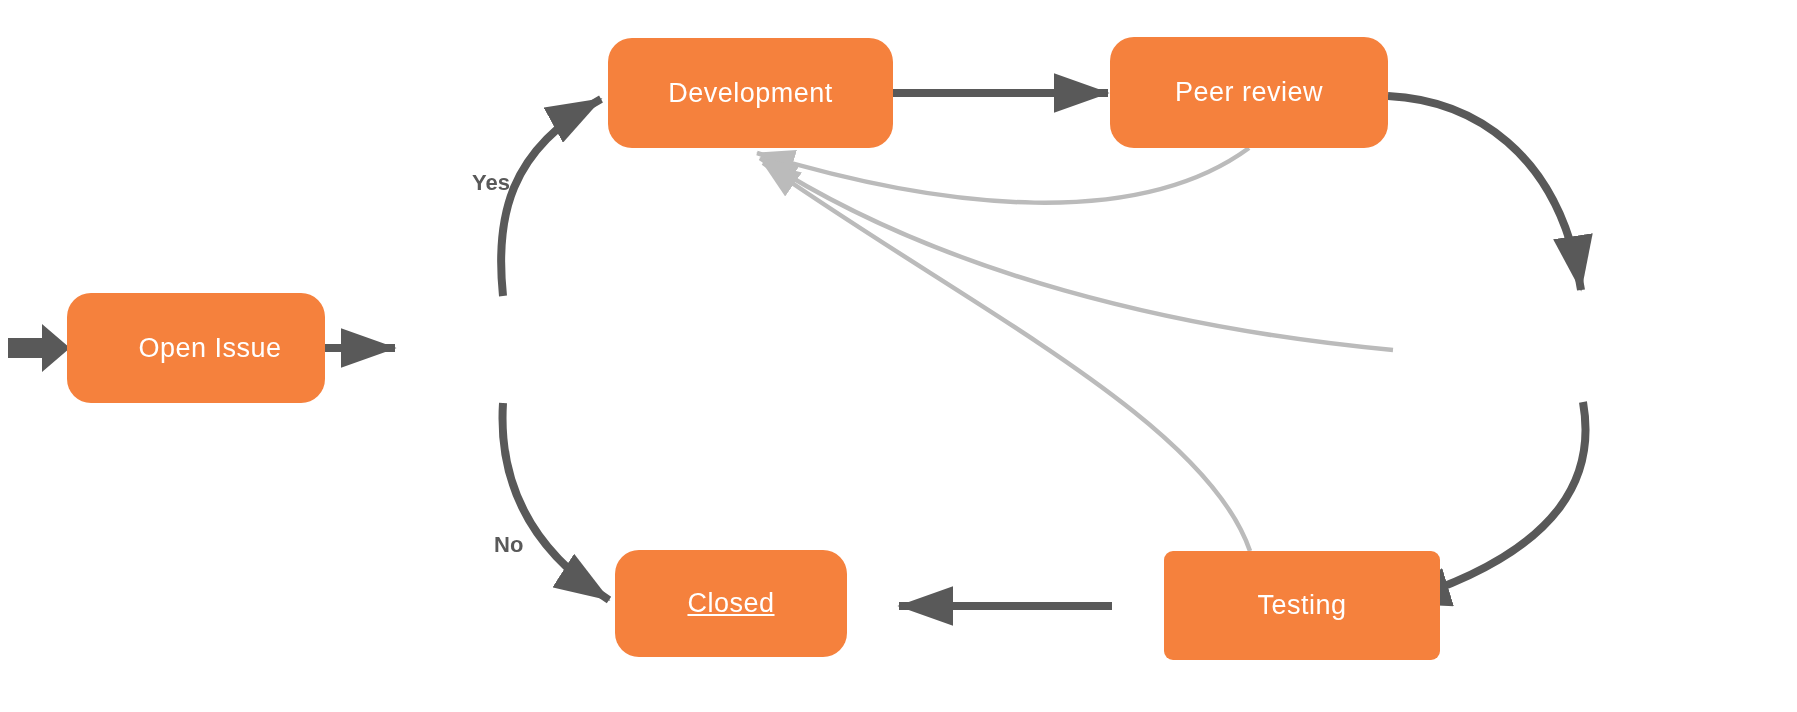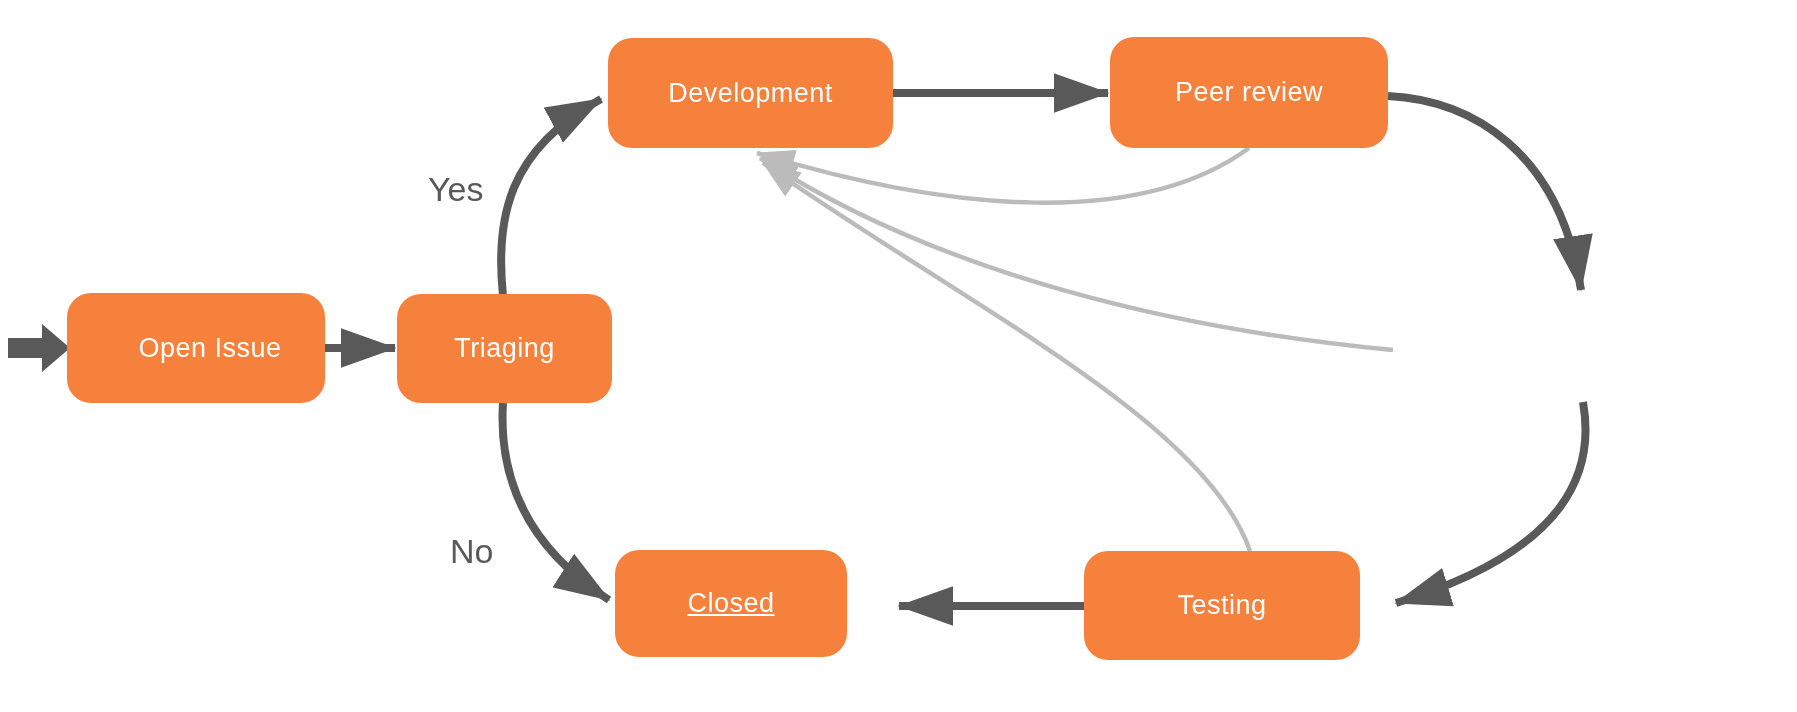--- a/index.html
+++ b/index.html
@@ -31,28 +31,29 @@
     color:var(--node-text);
     font-size:27px;
     letter-spacing:0.5px;
     white-space:nowrap;
   }
   .node-open-issue        {left:67px;  top:293px; width:258px; height:110px;padding-left:28px;}
   .node-triaging          {left:397px; top:294px; width:215px; height:109px;}
   .node-development       {left:608px; top:38px;  width:285px; height:110px;}
   .node-peer-review       {left:1110px;top:37px;  width:278px; height:111px;}
   .node-integration-review{left:1393px;top:294px; width:380px; height:108px;border:3px solid var(--integration-border);}
-  .node-testing           {left:1084px;top:551px; width:276px; height:109px;}
+  .node-testing           {left:1164px;top:551px; width:276px; height:109px;border-radius:9px;}
   .node-closed            {left:615px; top:550px; width:232px; height:107px;text-decoration:underline;}
 
   .edge-label{
     position:absolute;
-    font-weight:normal;
-    font-size:34px;
+    font-weight:bold;
+    font-size:22px;
     color:var(--label-text);
+    margin-left:44px;
   }
   .label-yes{left:428px;top:170px;}
   .label-no{left:450px;top:532px;}
 </style>
 </head>
 <body>
 
 <div class="stage">
 
   <svg class="edges" viewBox="0 0 1797 712">
@@ -75,23 +76,20 @@
     <path class="edge-dark" d="M 503,403 C 499,468 519,542 609,600" marker-end="url(#arrow-dark)"></path>
     <path class="edge-dark" d="M 893,93 L 1108,93" marker-end="url(#arrow-dark)"></path>
     <path class="edge-dark" d="M 1388,96 C 1470,100 1560,150 1581,290" marker-end="url(#arrow-dark)"></path>
     <path class="edge-dark" d="M 1583,402 C 1595,470 1570,550 1396,603" marker-end="url(#arrow-dark)"></path>
     <path class="edge-dark" d="M 1112,606 L 899,606" marker-end="url(#arrow-dark)"></path>
   </svg>
 
   <div class="node node-open-issue">
     <span>Open Issue</span>
   </div>
-  <div class="node node-triaging">
-    <span>Triaging</span>
-  </div>
   <div class="node node-development">
     <span>Development</span>
   </div>
   <div class="node node-peer-review">
     <span>Peer review</span>
   </div>
   <div class="node node-testing">
     <span>Testing</span>
   </div>
   <div class="node node-closed">

